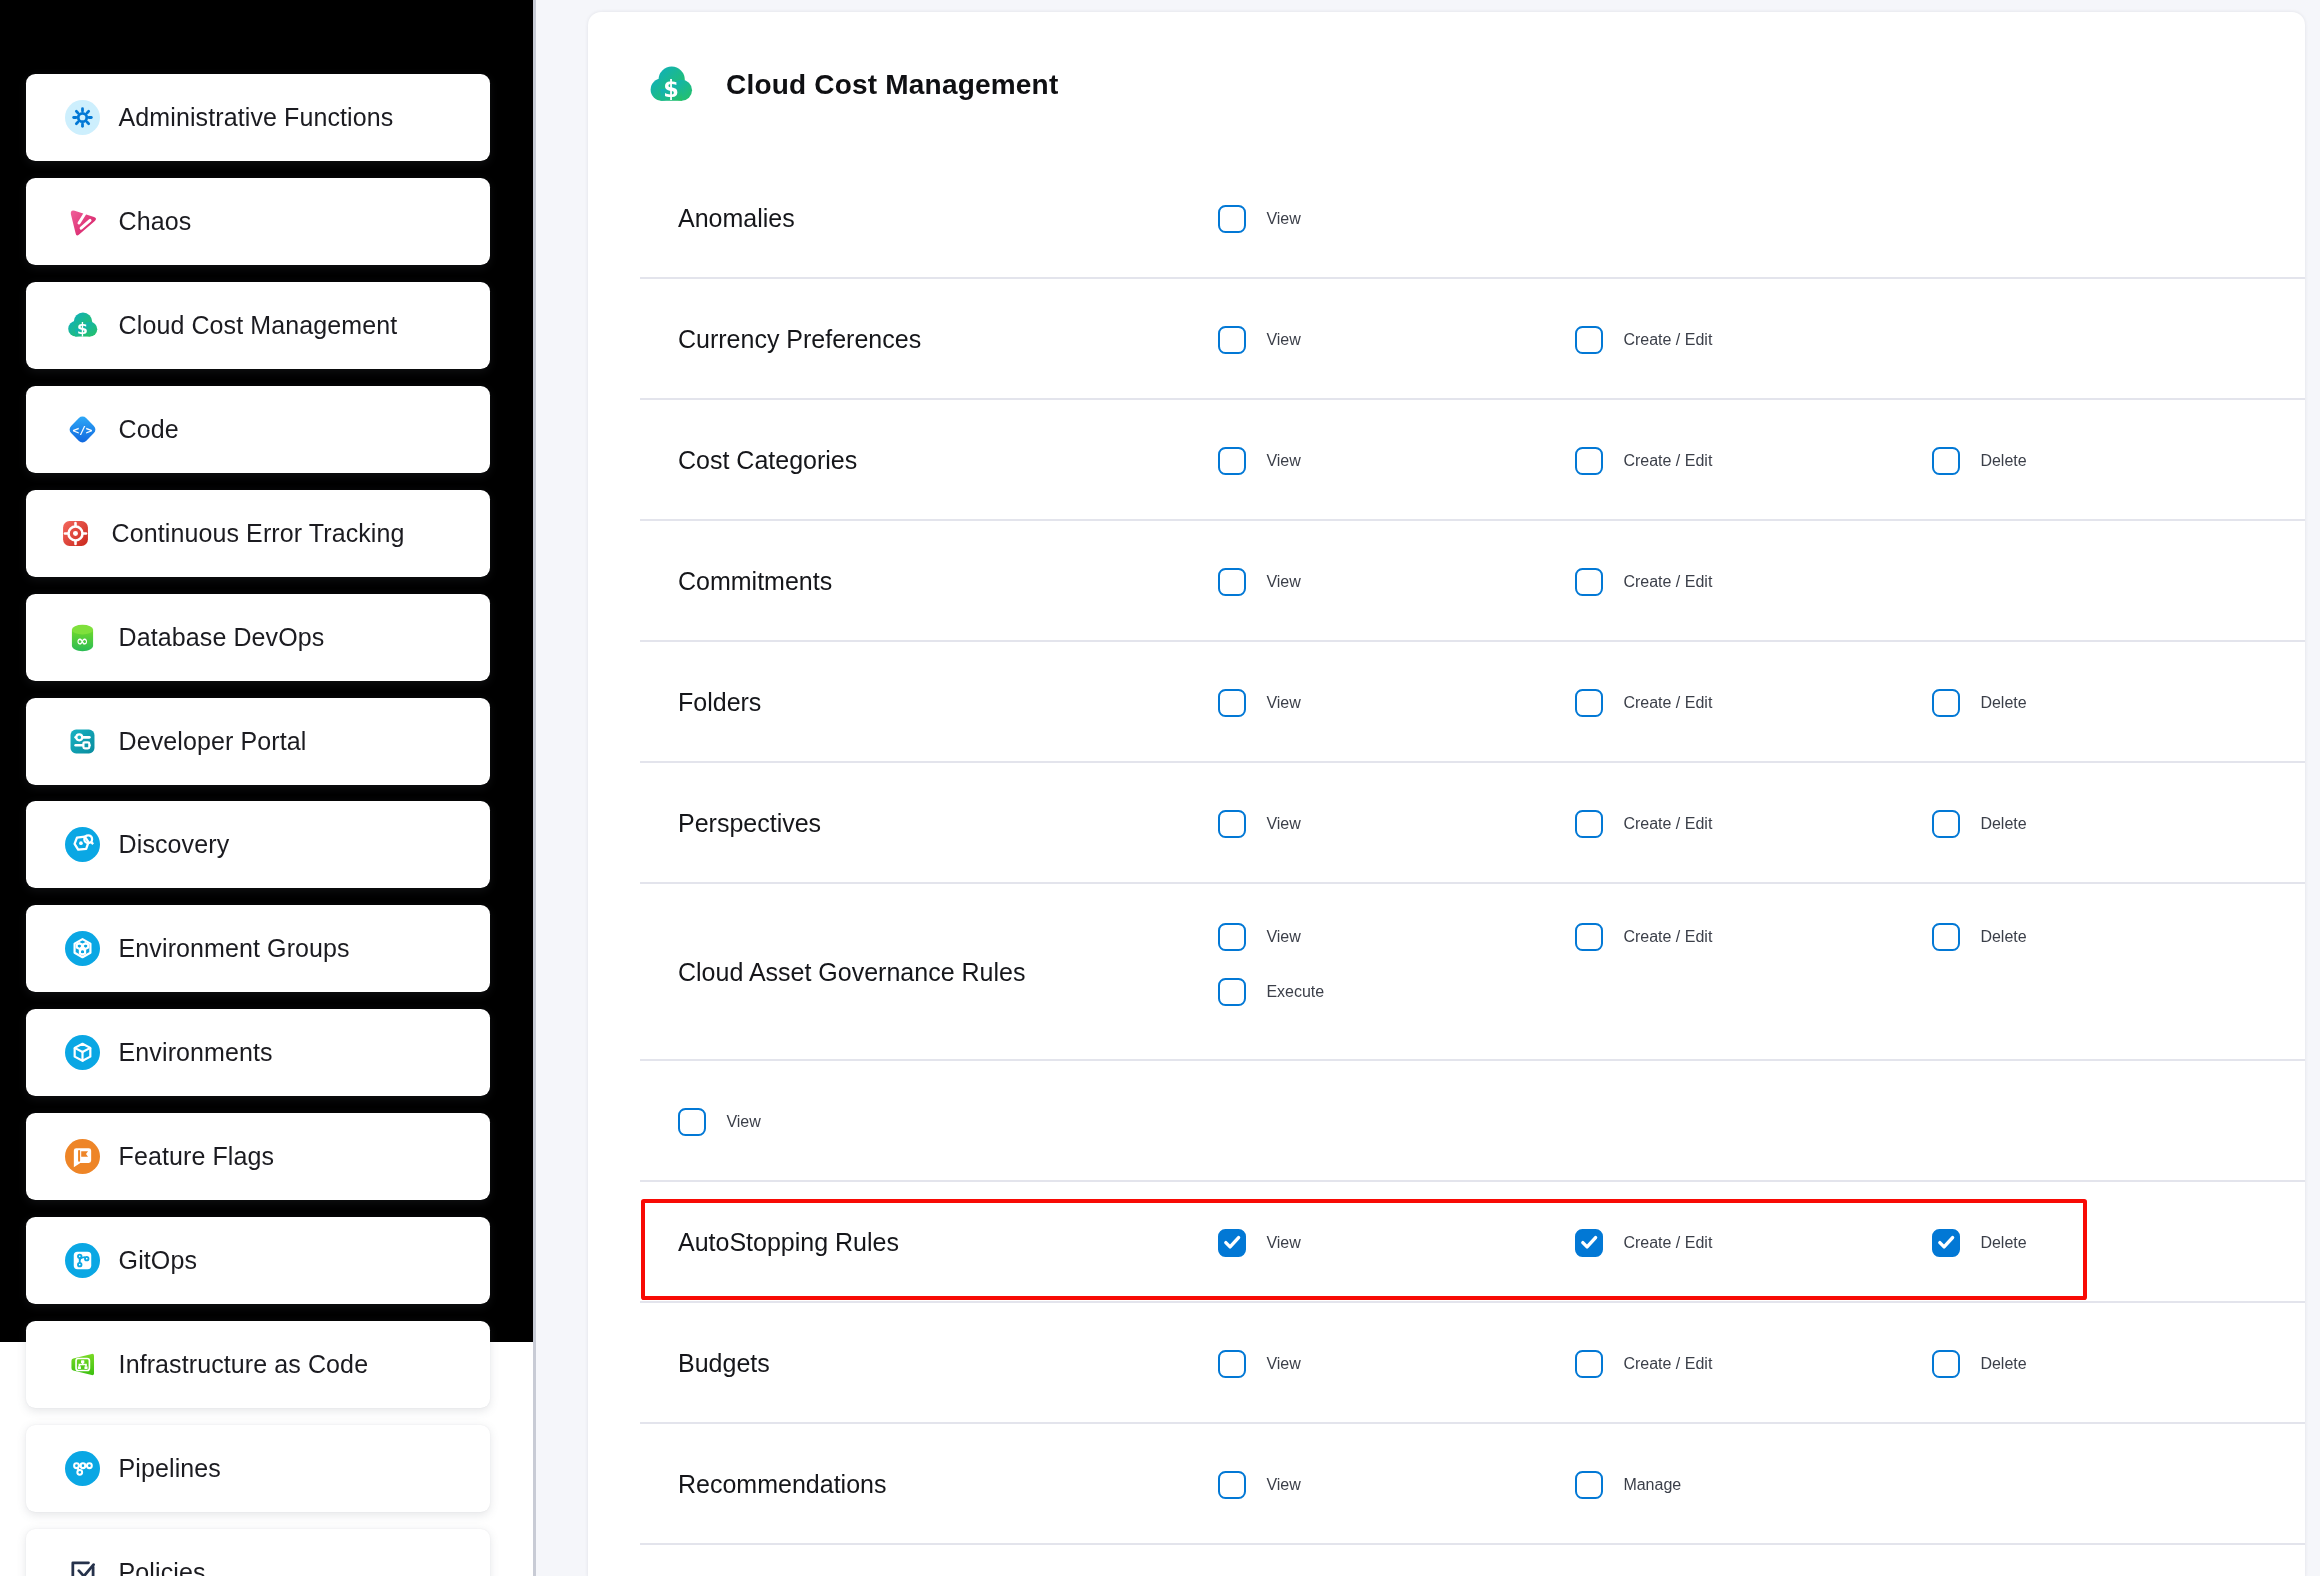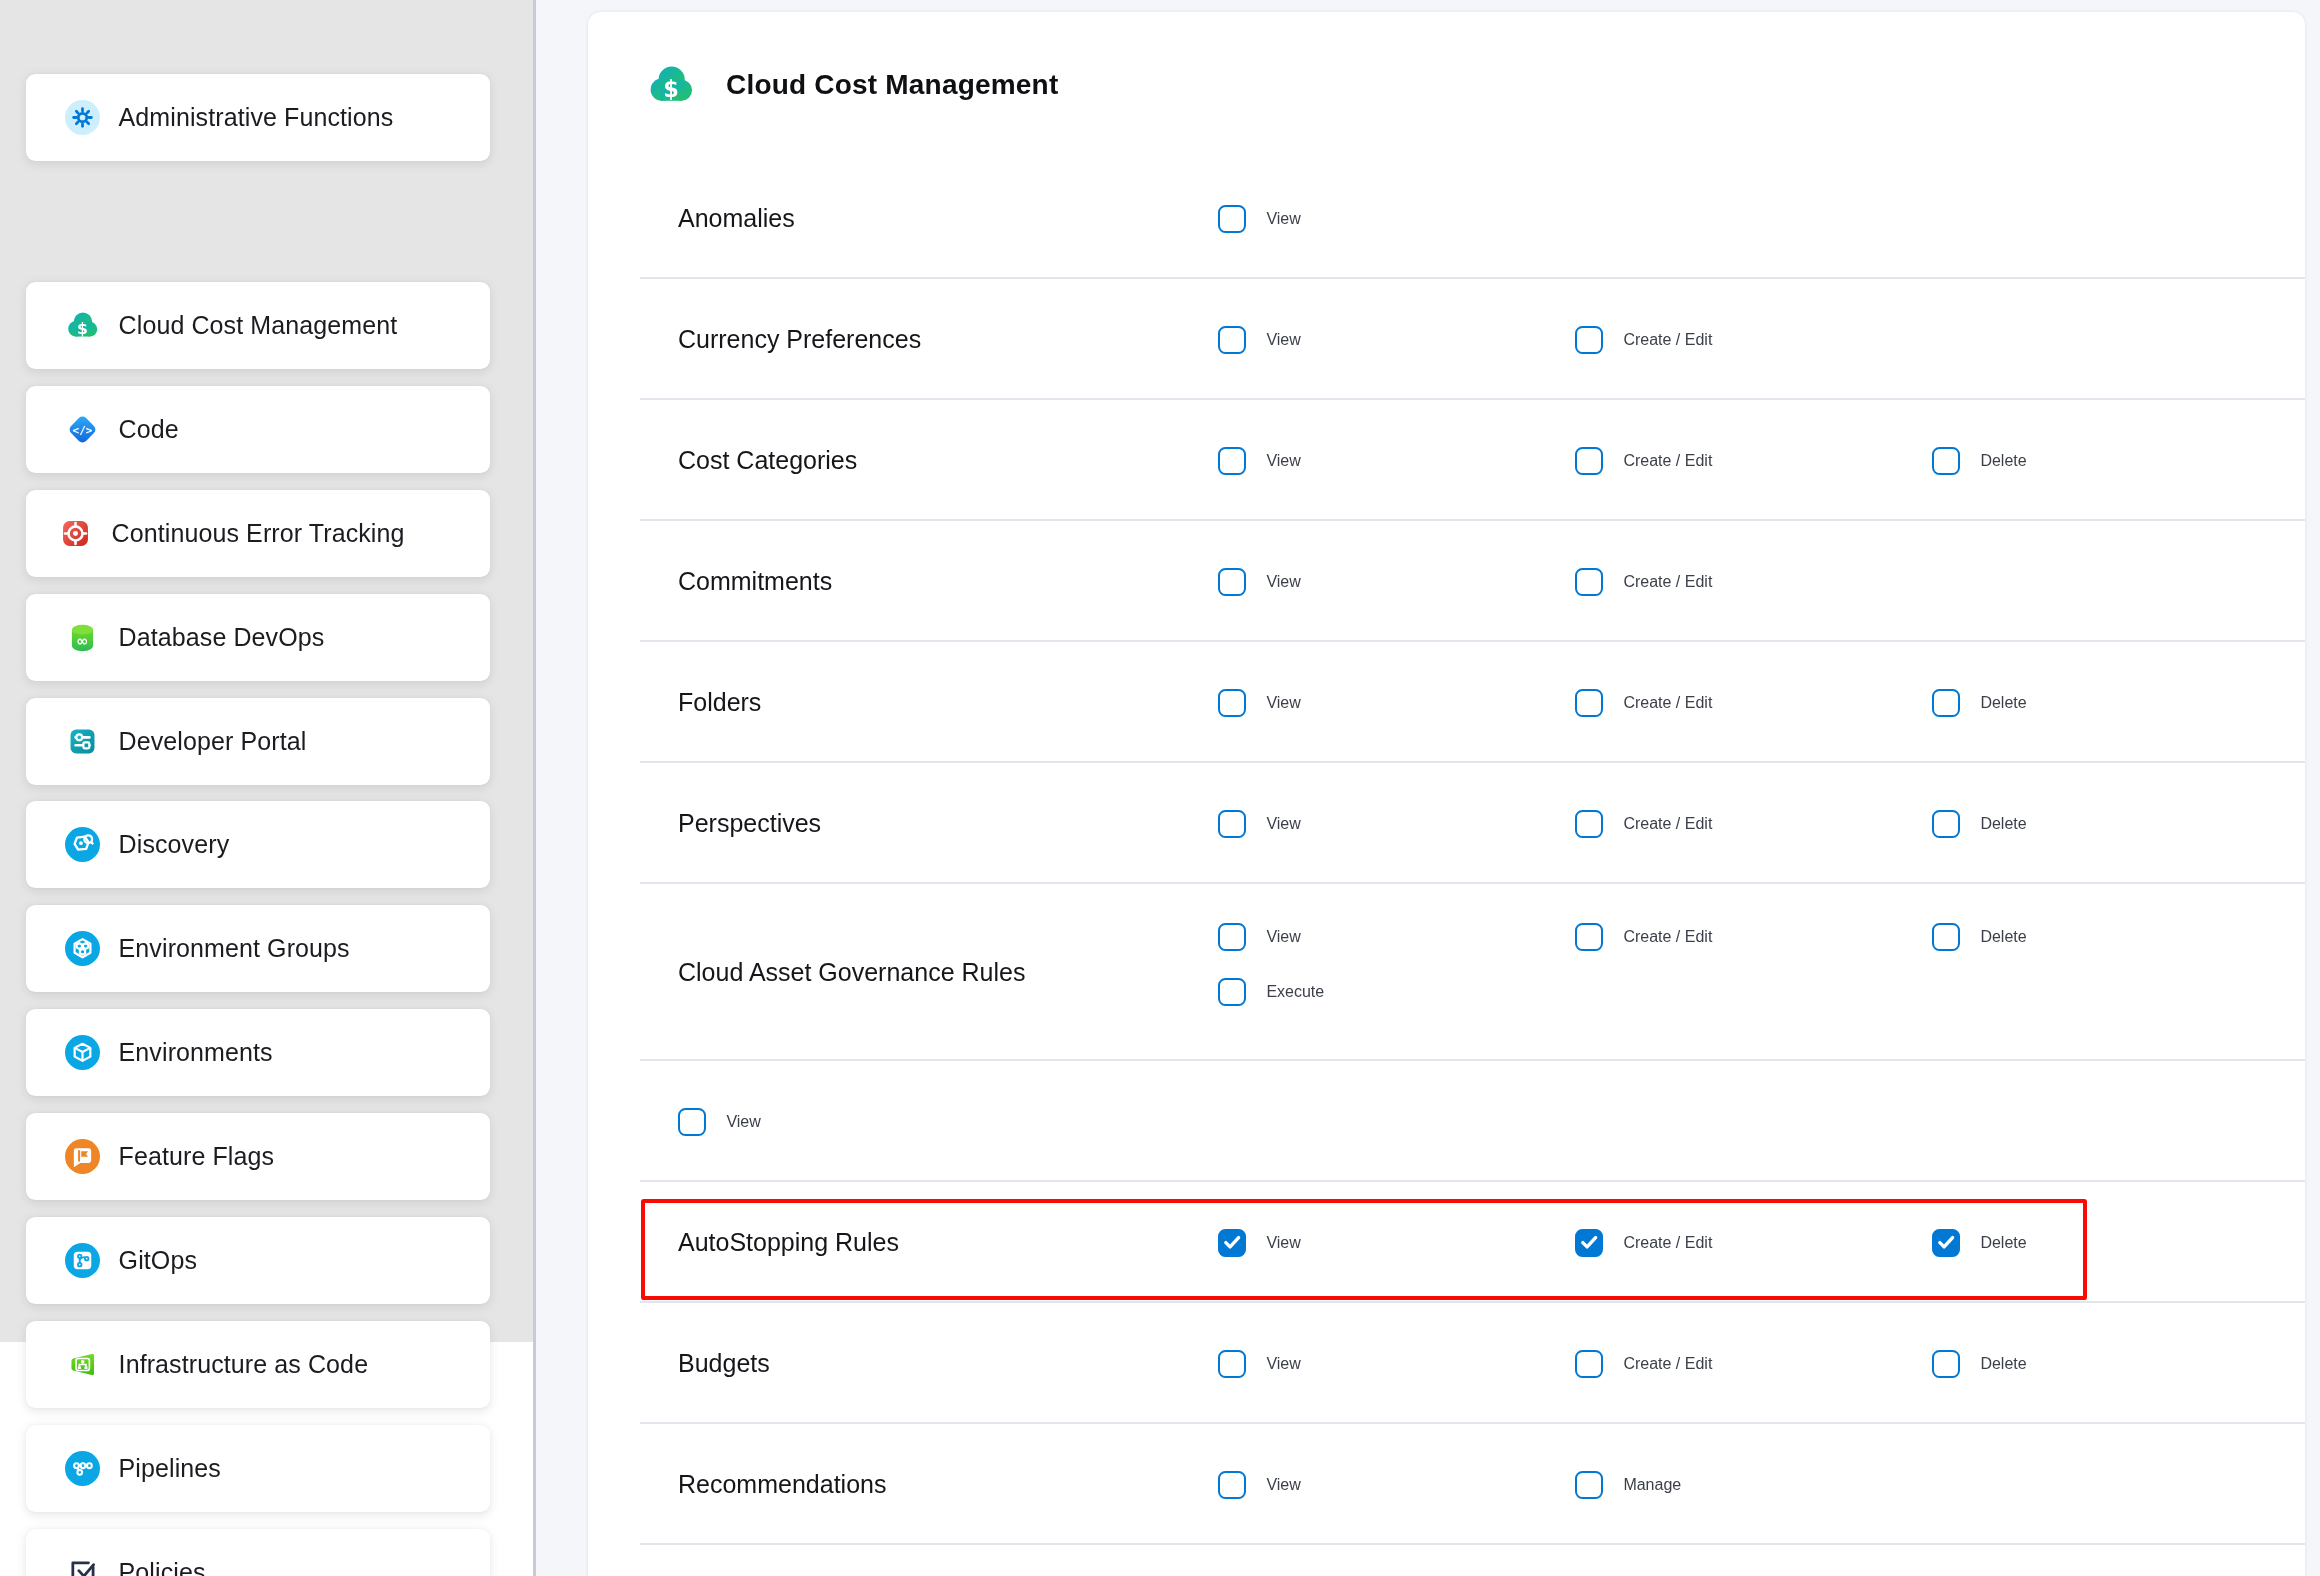--- a/index.html
+++ b/index.html
@@ -4,21 +4,21 @@
 <style>
   html, body { margin:0; padding:0; }
   body {
     width:2321px; height:1577px; position:relative; overflow:hidden;
     font-family:"Liberation Sans", sans-serif; background:#FFFFFF;
     -webkit-font-smoothing:antialiased;
   }
   
   .sidebar {
     position:absolute; left:0; top:0; width:534px; height:1342px;
-    background:#e5e5e5;
+    background:#000000;
   }
   .sidebar-item {
     position:absolute; left:26px; width:464px; height:87px;
     background:#fff; border-radius:9.3px; box-sizing:border-box;
     display:flex; align-items:center; padding-left:39px; gap:18.6px;
     box-shadow:0 2.8px 9.3px rgba(96,97,112,0.16), 0 0 1.9px rgba(40,41,61,0.06);
     cursor:pointer;
   }
   .sidebar-item .module-label {
     font-size:25px; color:#1B1B20; font-weight:500; letter-spacing:0.1px; white-space:nowrap;
@@ -86,20 +86,38 @@
             <line x1="26" y1="19" x2="28.6" y2="19"></line>
             <line x1="12.3" y1="12.3" x2="14.1" y2="14.1"></line>
             <line x1="23.9" y1="23.9" x2="25.7" y2="25.7"></line>
             <line x1="12.3" y1="25.7" x2="14.1" y2="23.9"></line>
             <line x1="23.9" y1="14.1" x2="25.7" y2="12.3"></line>
           </g>
         </svg>
       </span>
       <span class="module-label">Administrative Functions</span>
     </div>
+    <div class="sidebar-item" style="top: 178px;">
+      <span class="icon-badge">
+        <svg width="35" height="35" viewBox="0 0 38 38">
+          <defs>
+            <linearGradient id="gchs1" x1="0" y1="0" x2="1" y2="1">
+              <stop offset="0" stop-color="#F0609A"></stop>
+              <stop offset="1" stop-color="#D31A62"></stop>
+            </linearGradient>
+          </defs>
+          <path d="M10.5 7.2 L31.5 14.2 Q35.3 15.6 32.4 18.4 L15.3 33.2 Q12.2 35.8 11.5 31.8 L6.4 11.2 Q5.6 6 10.5 7.2 Z" fill="url(#gchs1)"></path>
+          <g stroke="#fff" stroke-width="3.2" stroke-linecap="round">
+            <line x1="21.5" y1="10.5" x2="15.2" y2="20.6"></line>
+            <line x1="27.2" y1="17.8" x2="17.5" y2="26.3"></line>
+          </g>
+        </svg>
+      </span>
+      <span class="module-label">Chaos</span>
+    </div>
     <div class="sidebar-item" style="top: 282px;">
       <span class="icon-badge">
         <svg width="35" height="35" viewBox="0 0 38 38">
           <defs>
             <linearGradient id="gccs2" x1="0" y1="0" x2="1" y2="1">
               <stop offset="0" stop-color="#0FB0BC"></stop>
               <stop offset="1" stop-color="#27C263"></stop>
             </linearGradient>
           </defs>
           <g fill="url(#gccs2)">

